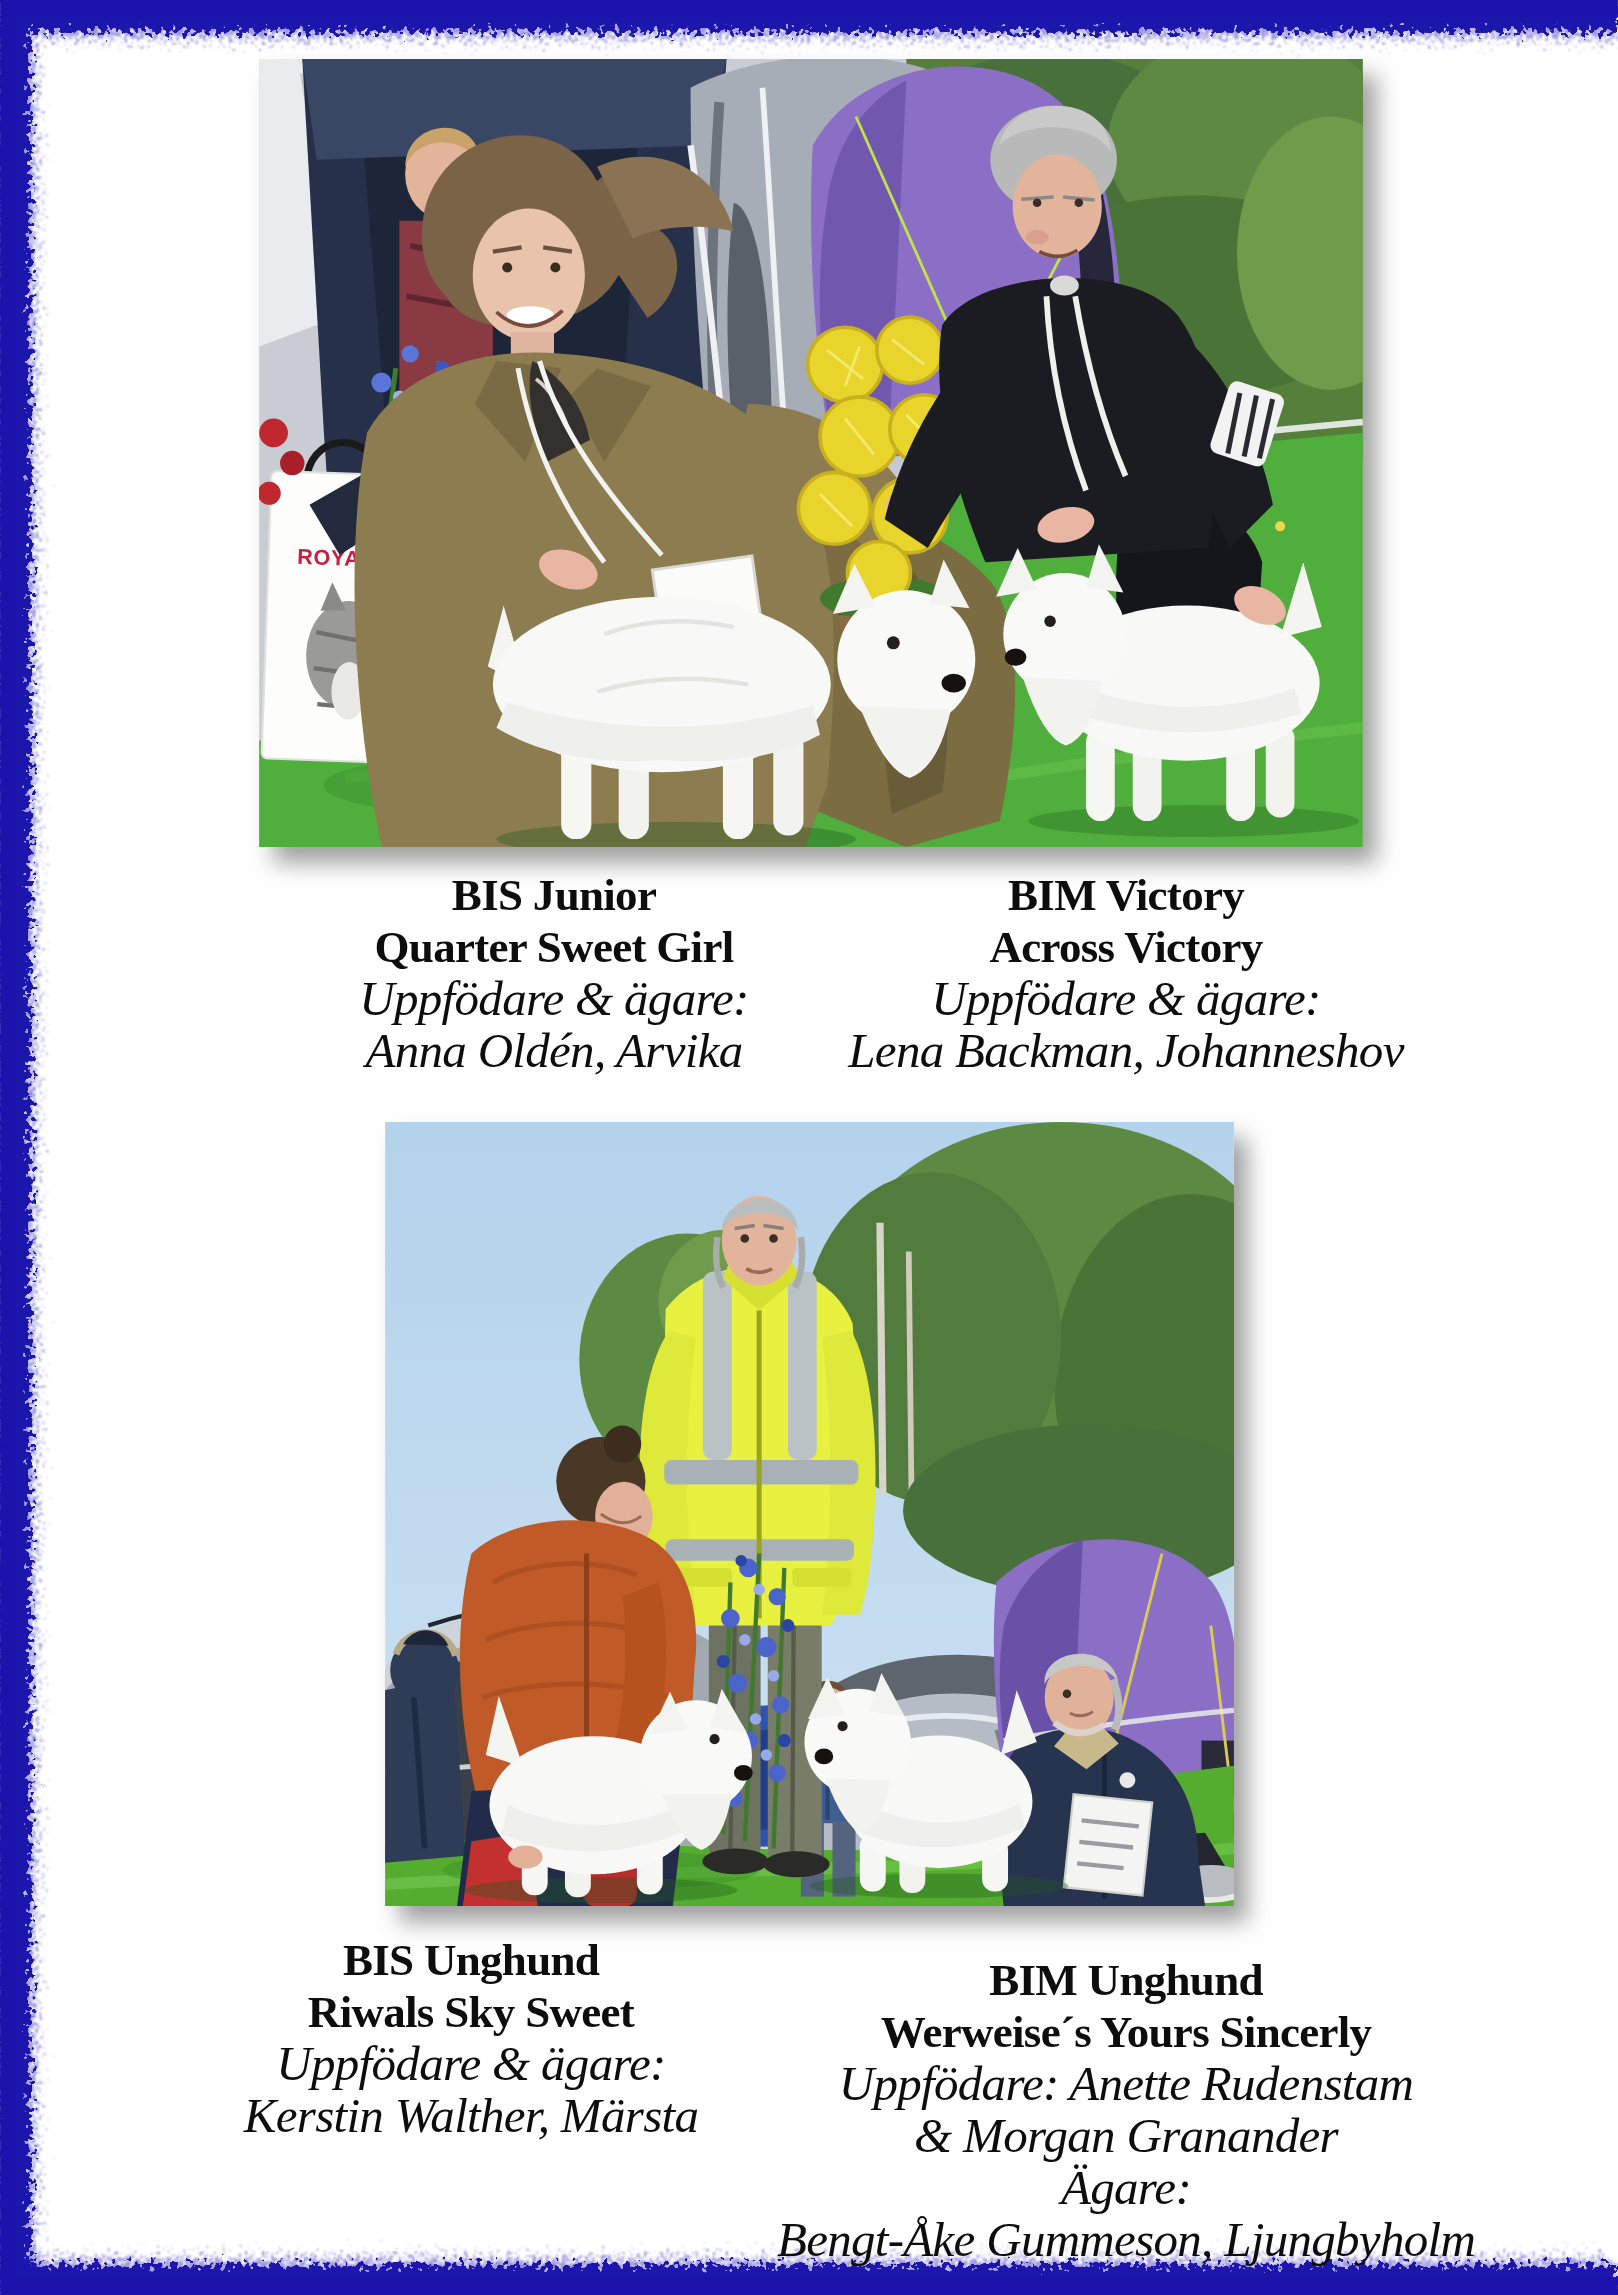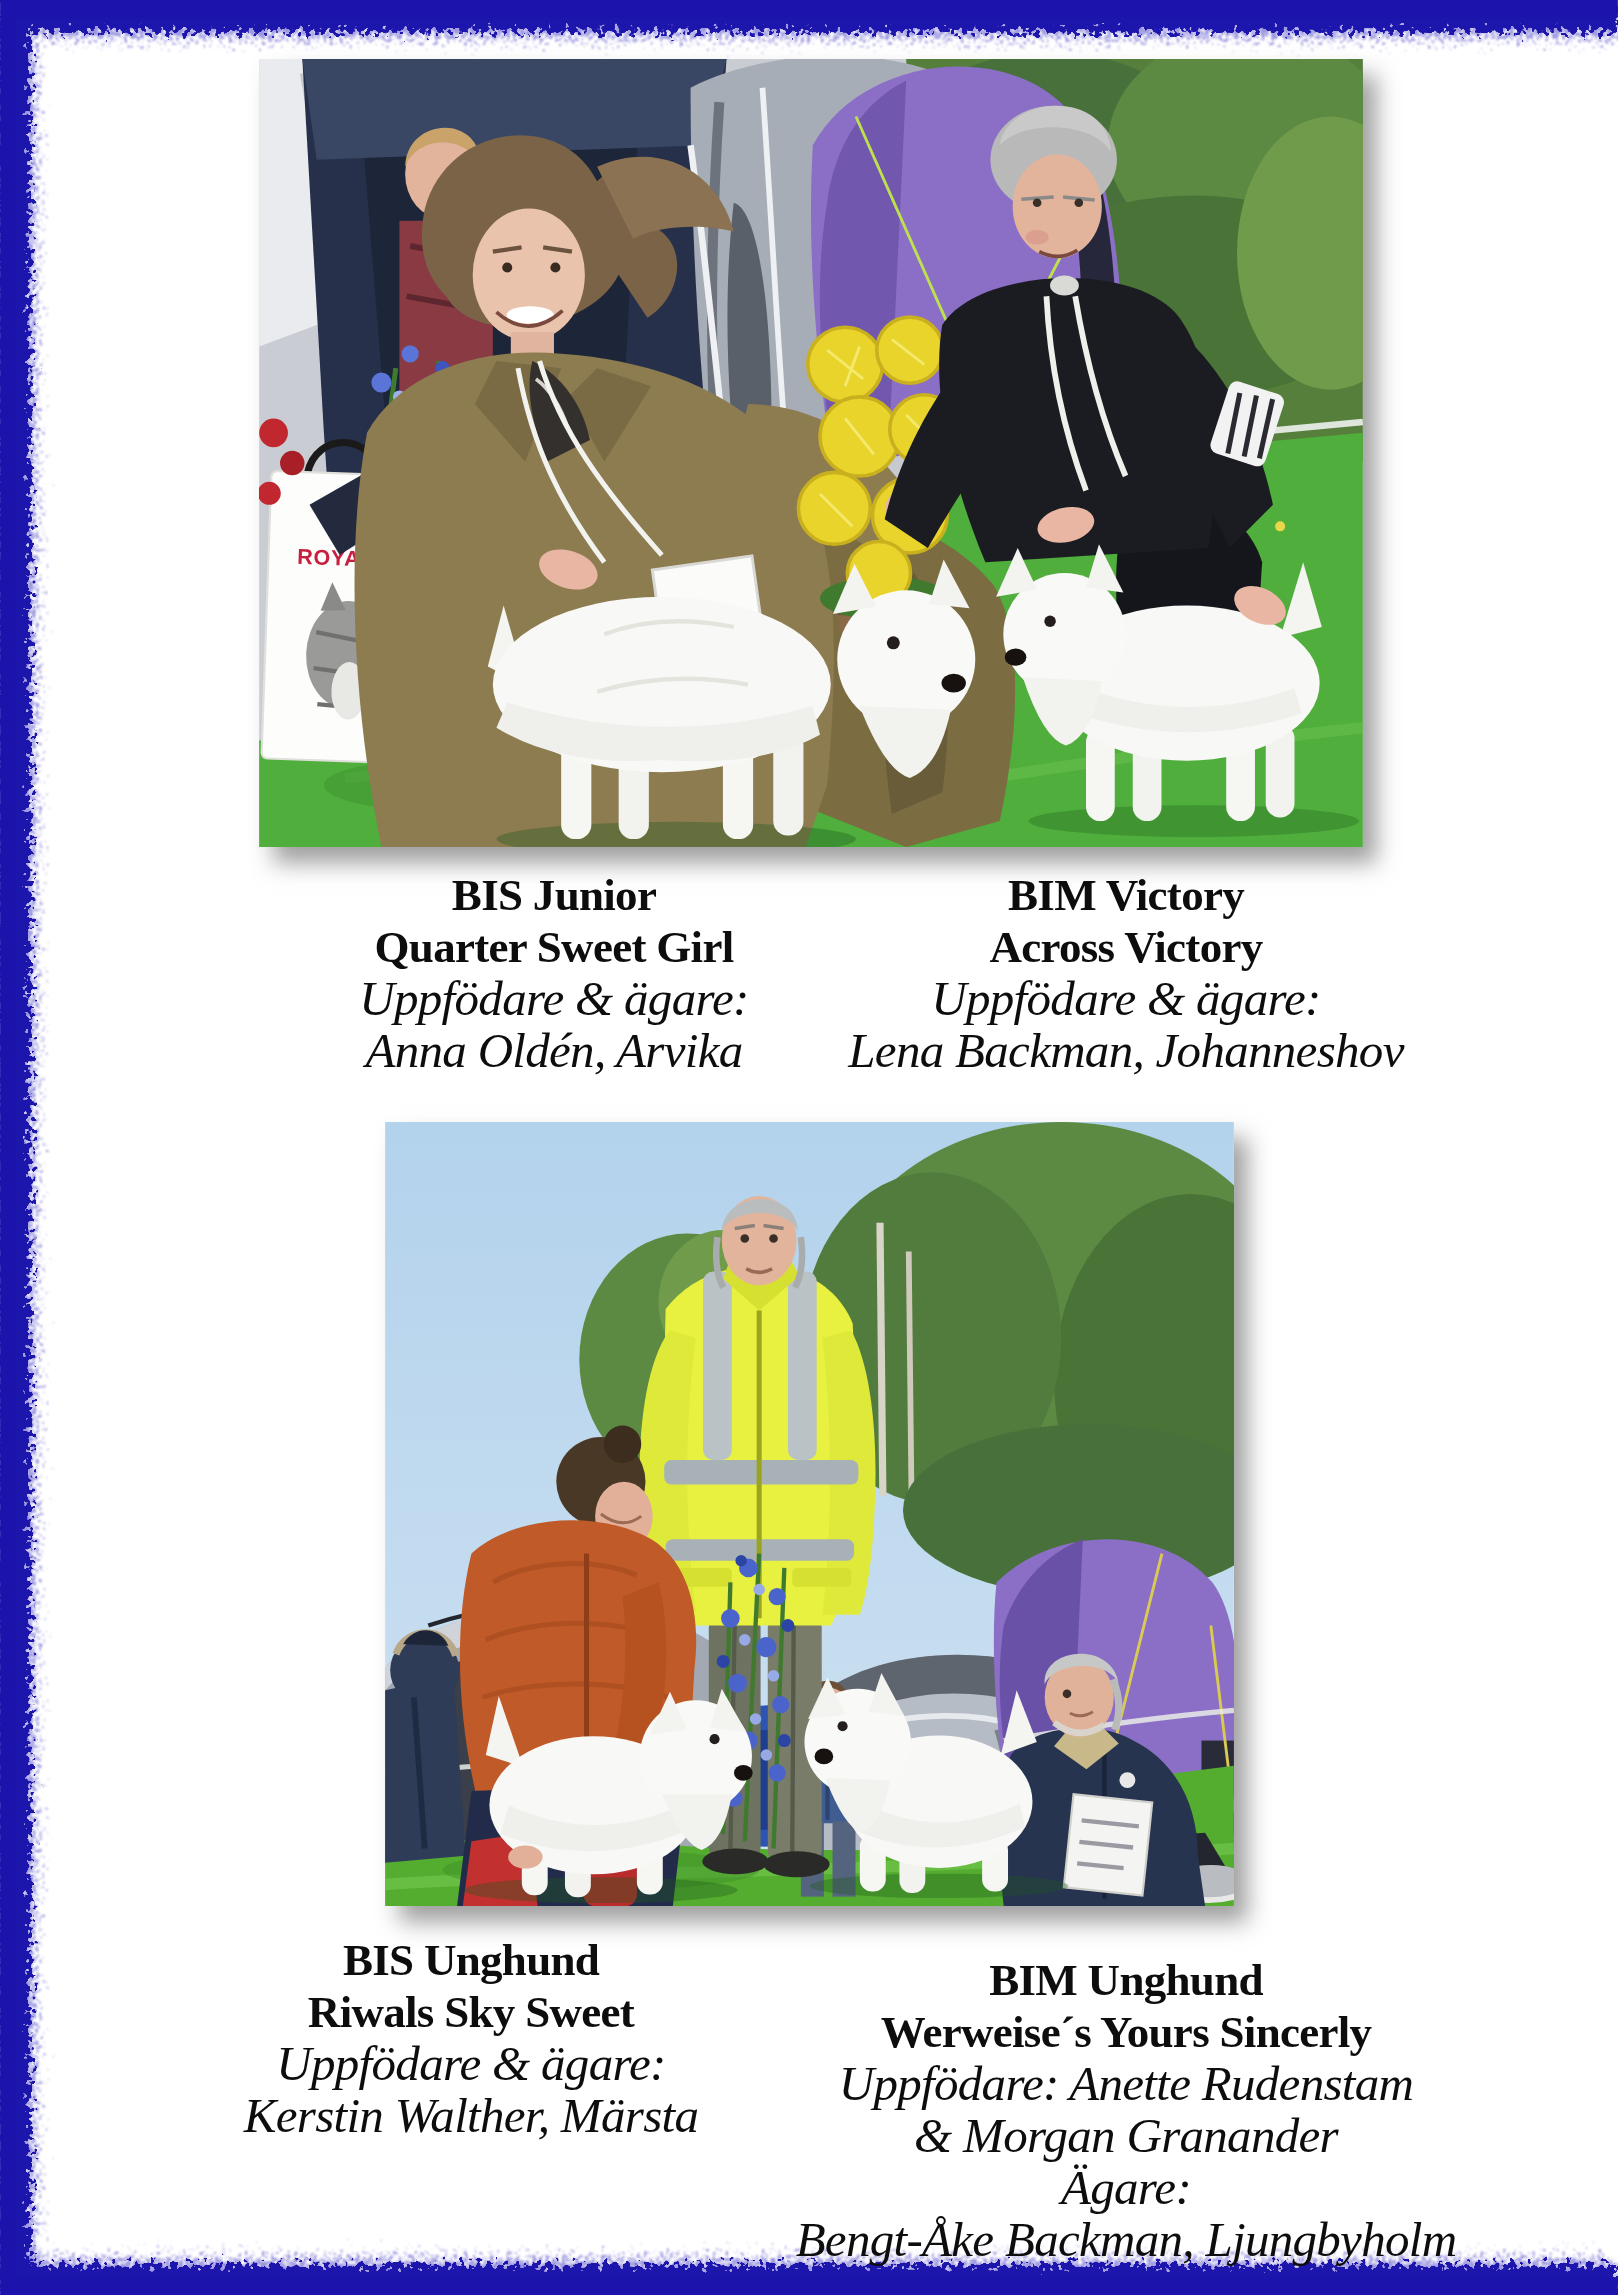--- a/index.html
+++ b/index.html
@@ -471,17 +471,17 @@
     <div class="b">Riwals Sky Sweet</div>
     <div class="r">Uppfödare &amp; ägare:</div>
     <div class="r">Kerstin Walther, Märsta</div>
   </div>
   <div class="cap cap4">
     <div class="b">BIM Unghund</div>
     <div class="b">Werweise´s Yours Sincerly</div>
     <div class="r">Uppfödare: Anette Rudenstam</div>
     <div class="r">&amp; Morgan Granander</div>
     <div class="r">Ägare:</div>
-    <div class="r">Bengt-Åke Backman, Ljungbyholm</div>
+    <div class="r">Bengt-Åke Gummeson, Ljungbyholm</div>
   </div>
 
 </div>
 
 
 </body></html>

